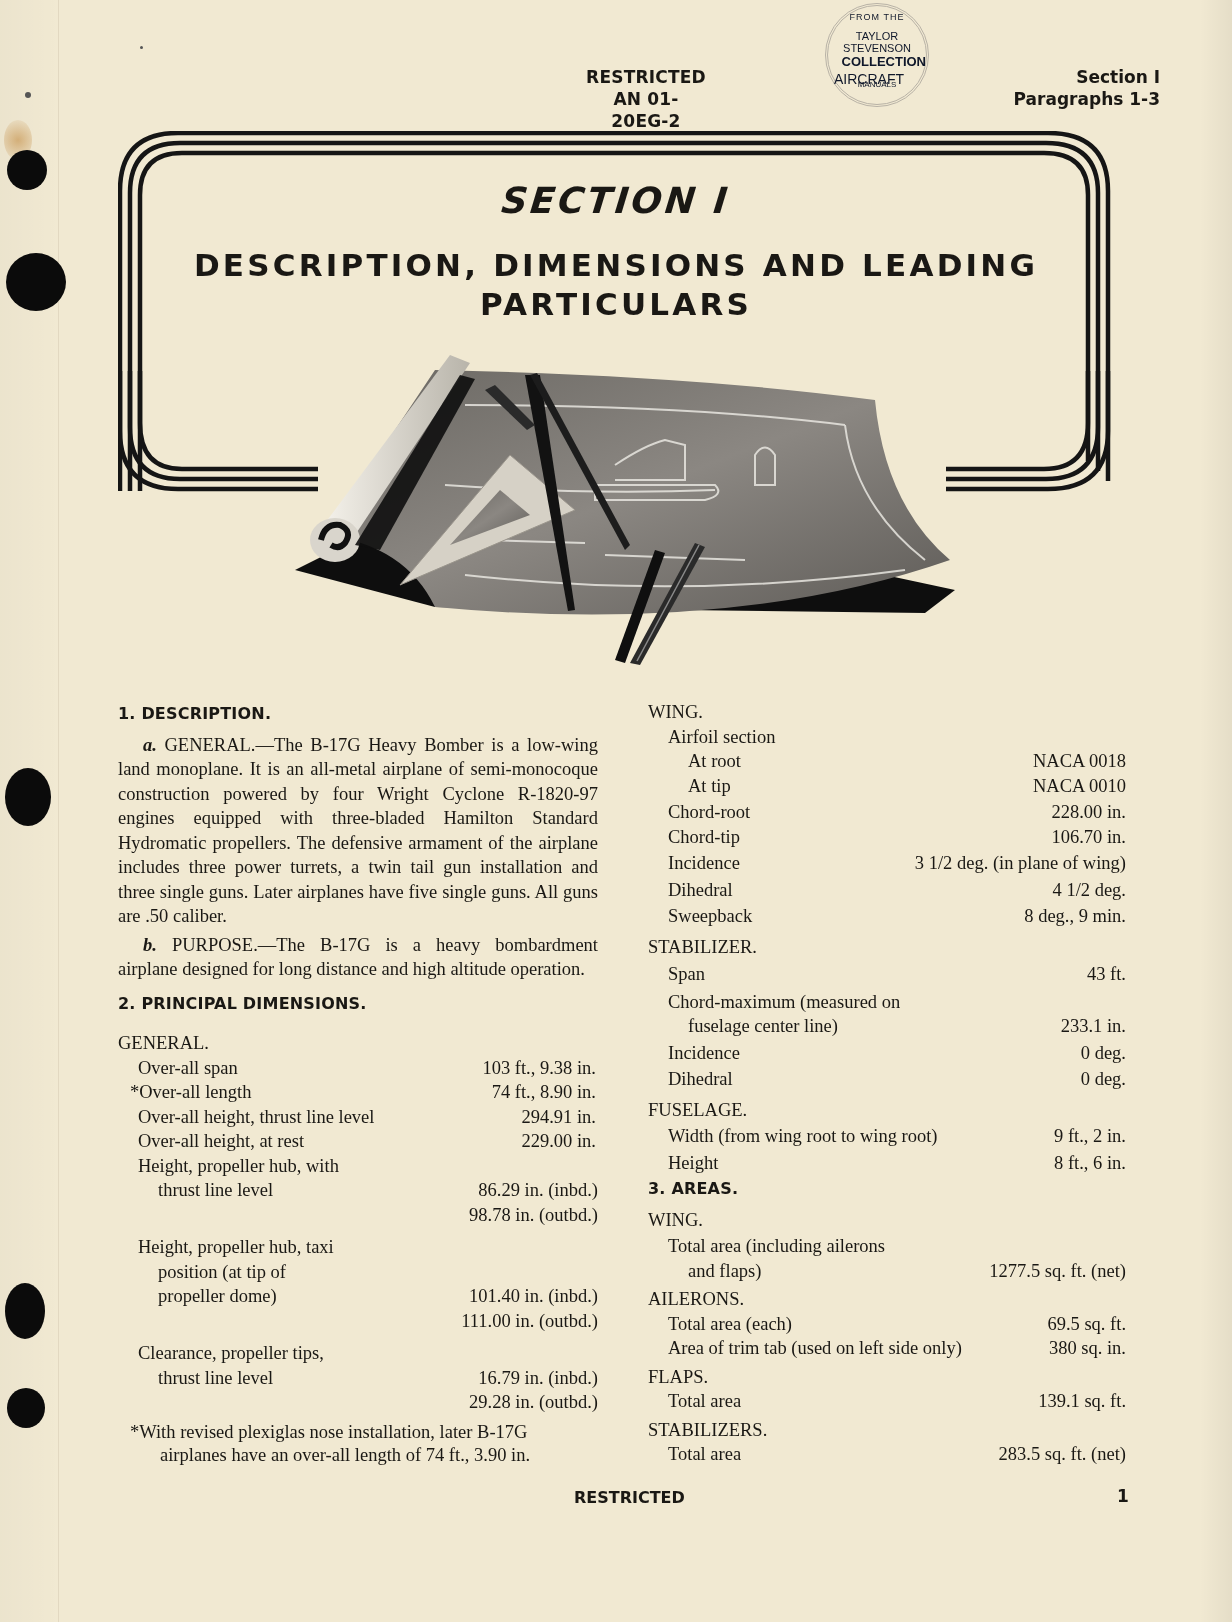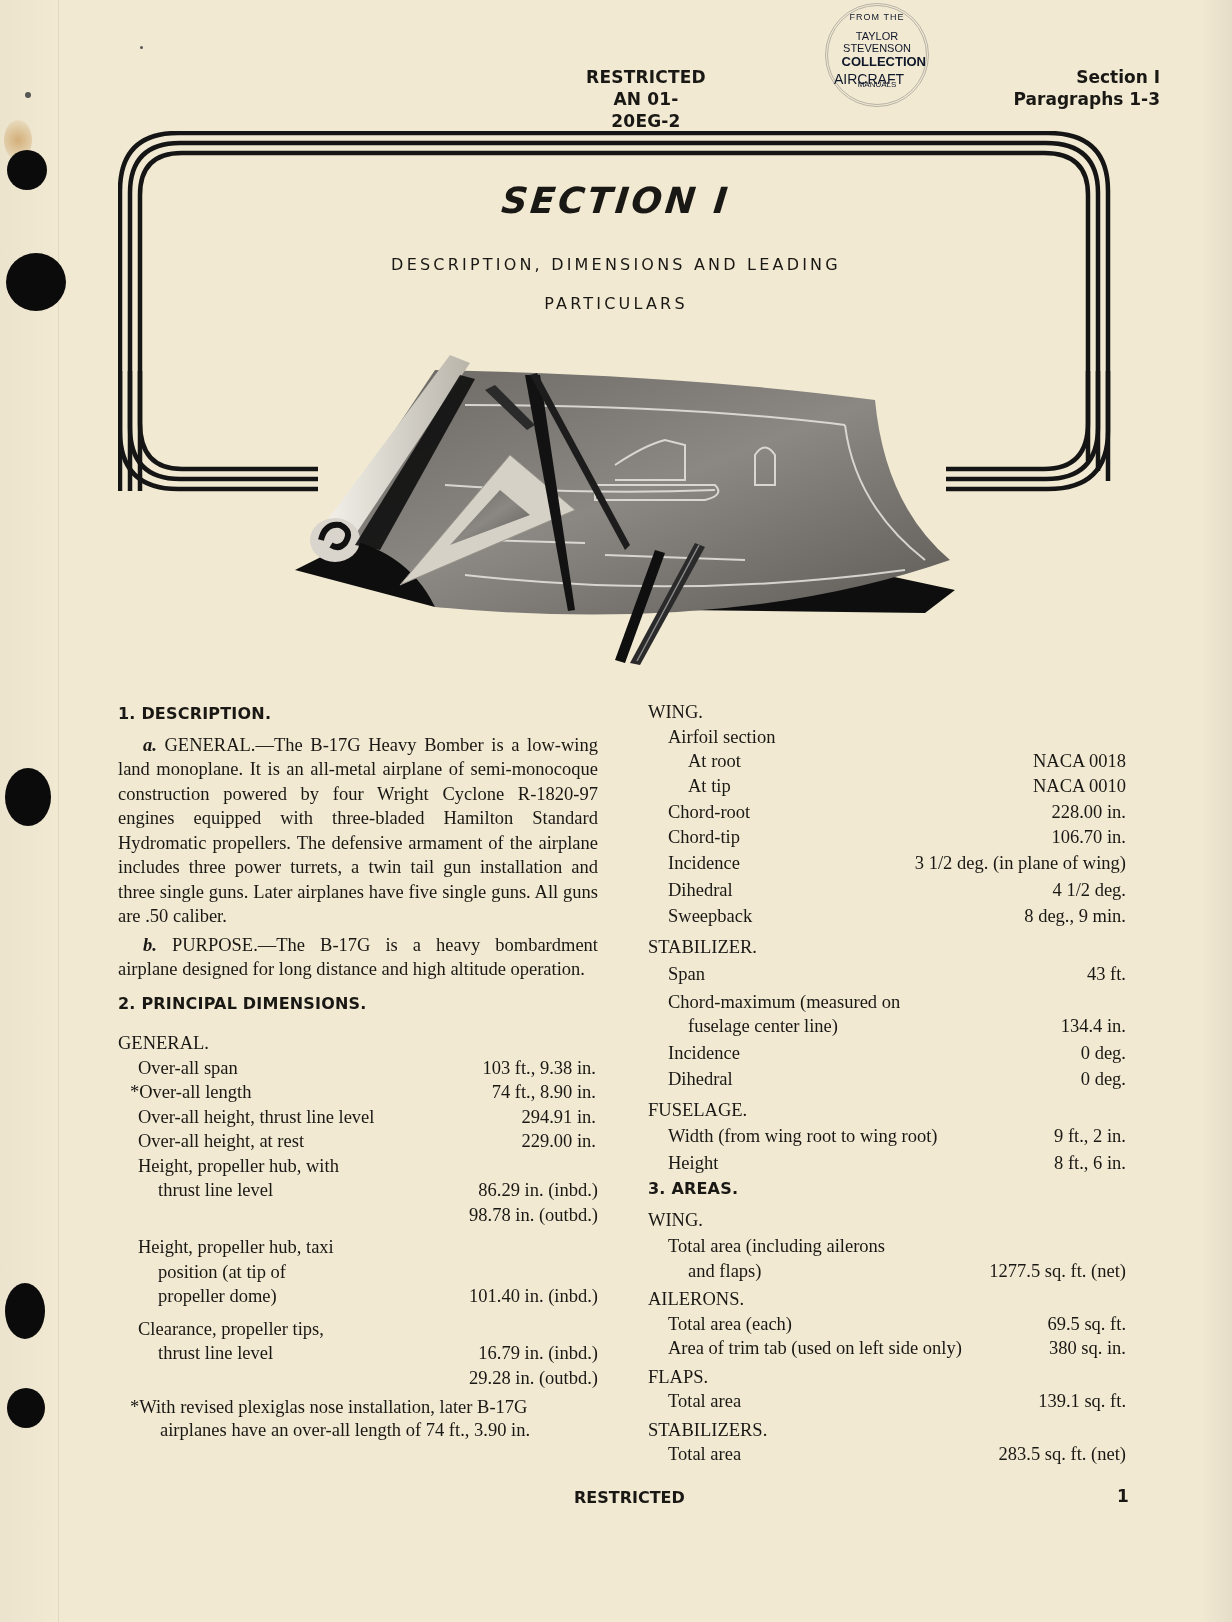--- a/index.html
+++ b/index.html
@@ -38,22 +38,22 @@
   
   .frame { left:118px; top:131px; }
 
   .section-title {
     left:0; right:0; top:180px; text-align:center;
     font-family:"DejaVu Sans", sans-serif; font-weight:bold; font-style:italic;
     font-size:36px; letter-spacing:3px; transform:skewX(-6deg);
   }
   .subtitle {
     left:0; width:1232px; text-align:center;
-    font-family:"DejaVu Sans", sans-serif; font-weight:normal;
-    font-size:16px; letter-spacing:3.2px; line-height:40px;
+    font-family:"DejaVu Sans", sans-serif; font-weight:bold;
+    font-size:31px; letter-spacing:3.2px; line-height:40px;
   }
 
   .illus { left:285px; top:345px; }
 
   
   .col { position:absolute; font-size:18.5px; line-height:24.5px; }
   .col-left { left:118px; top:702px; width:480px; }
   .col-right { left:648px; top:700px; width:478px; }
 
   .h-num { font-family:"DejaVu Sans", sans-serif; font-weight:bold; font-size:16px; margin:0 0 6px 0; letter-spacing:0.2px; }
@@ -213,20 +213,24 @@
       </div>
     </div>
 
     <div class="blk">
       <div class="i1">Height, propeller hub, taxi</div>
       <div class="i2">position (at tip of</div>
       <div class="spec i2">
         <span class="lbl">propeller dome)</span>
         <span class="val">101.40 in. (inbd.)</span>
       </div>
+      <div class="spec">
+        <span></span>
+        <span class="val">111.00 in. (outbd.)</span>
+      </div>
     </div>
 
     <div>
       <div class="i1">Clearance, propeller tips,</div>
       <div class="spec i2">
         <span class="lbl">thrust line level</span>
         <span class="val">16.79 in. (inbd.)</span>
       </div>
       <div class="spec">
         <span></span>
@@ -278,21 +282,21 @@
 
   <div style="margin-top:6px">
     <div>STABILIZER.</div>
     <div class="spec i1" style="margin-top:3px">
       <span class="lbl">Span</span>
       <span class="val">43 ft.</span>
     </div>
     <div class="i1" style="margin-top:3px">Chord-maximum (measured on</div>
     <div class="spec i2">
       <span class="lbl">fuselage center line)</span>
-      <span class="val">134.4 in.</span>
+      <span class="val">233.1 in.</span>
     </div>
     <div class="spec i1" style="margin-top:2px">
       <span class="lbl">Incidence</span>
       <span class="val">0 deg.</span>
     </div>
     <div class="spec i1" style="margin-top:2px">
       <span class="lbl">Dihedral</span>
       <span class="val">0 deg.</span>
     </div>
   </div>

